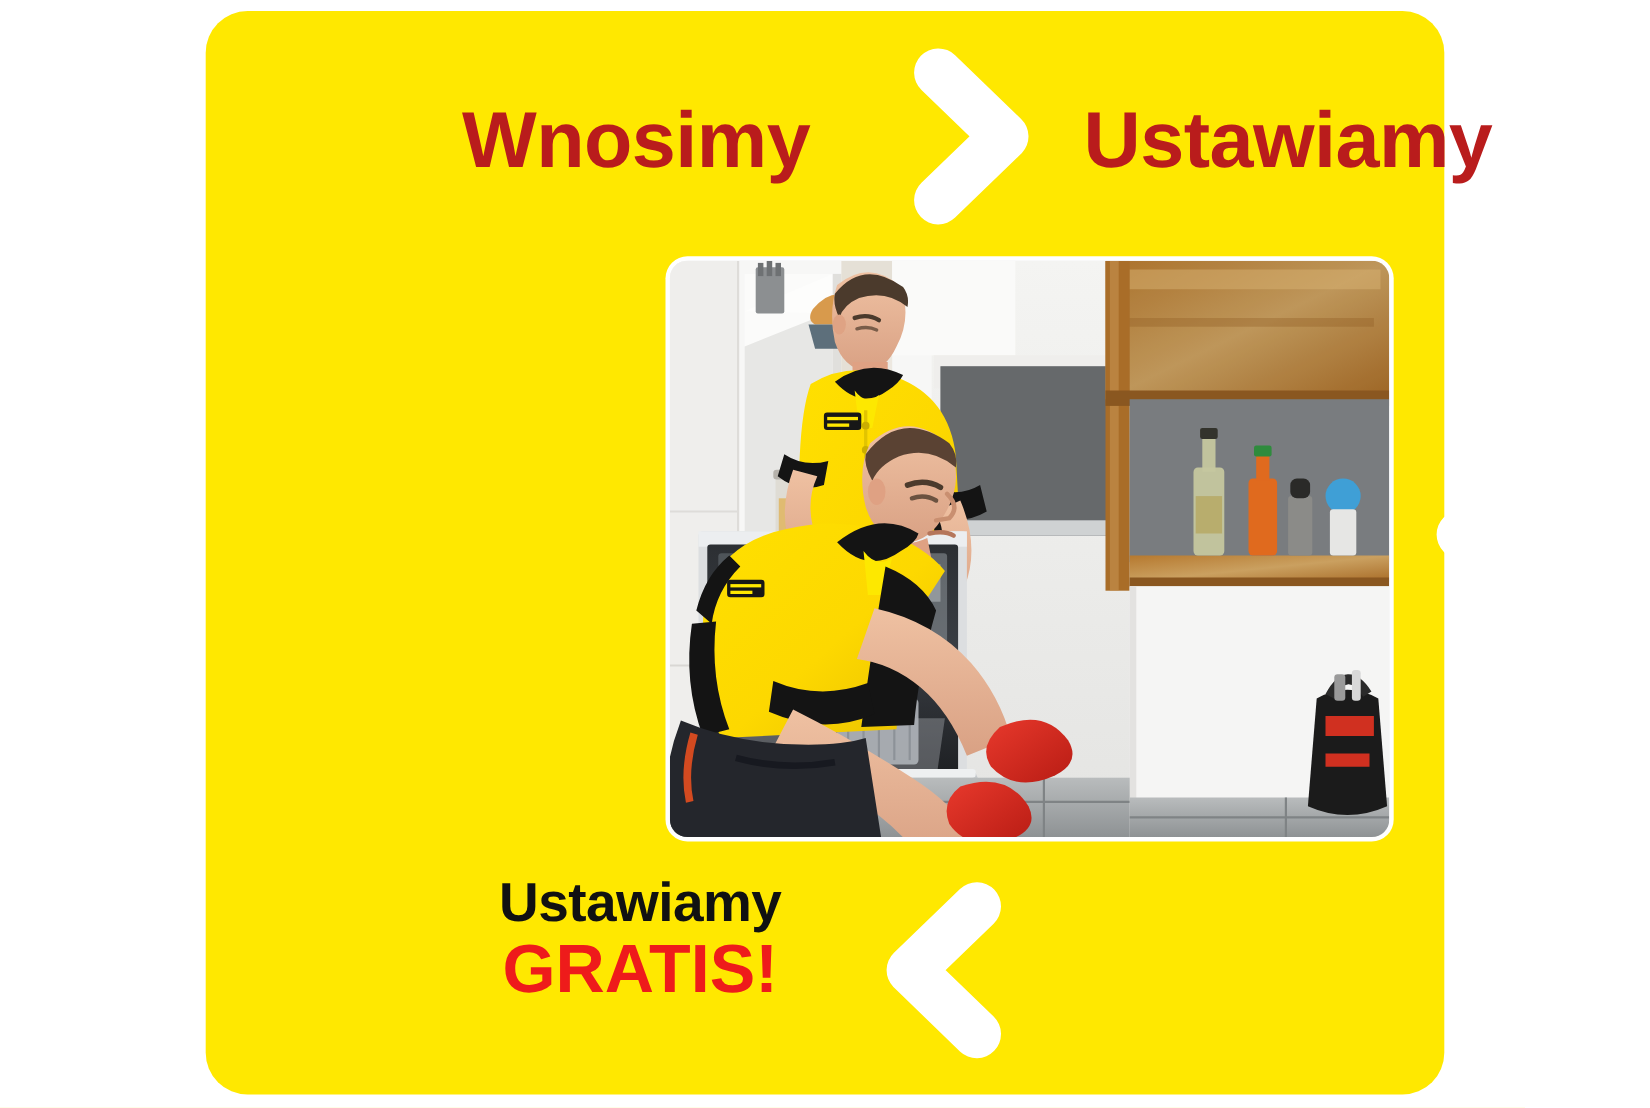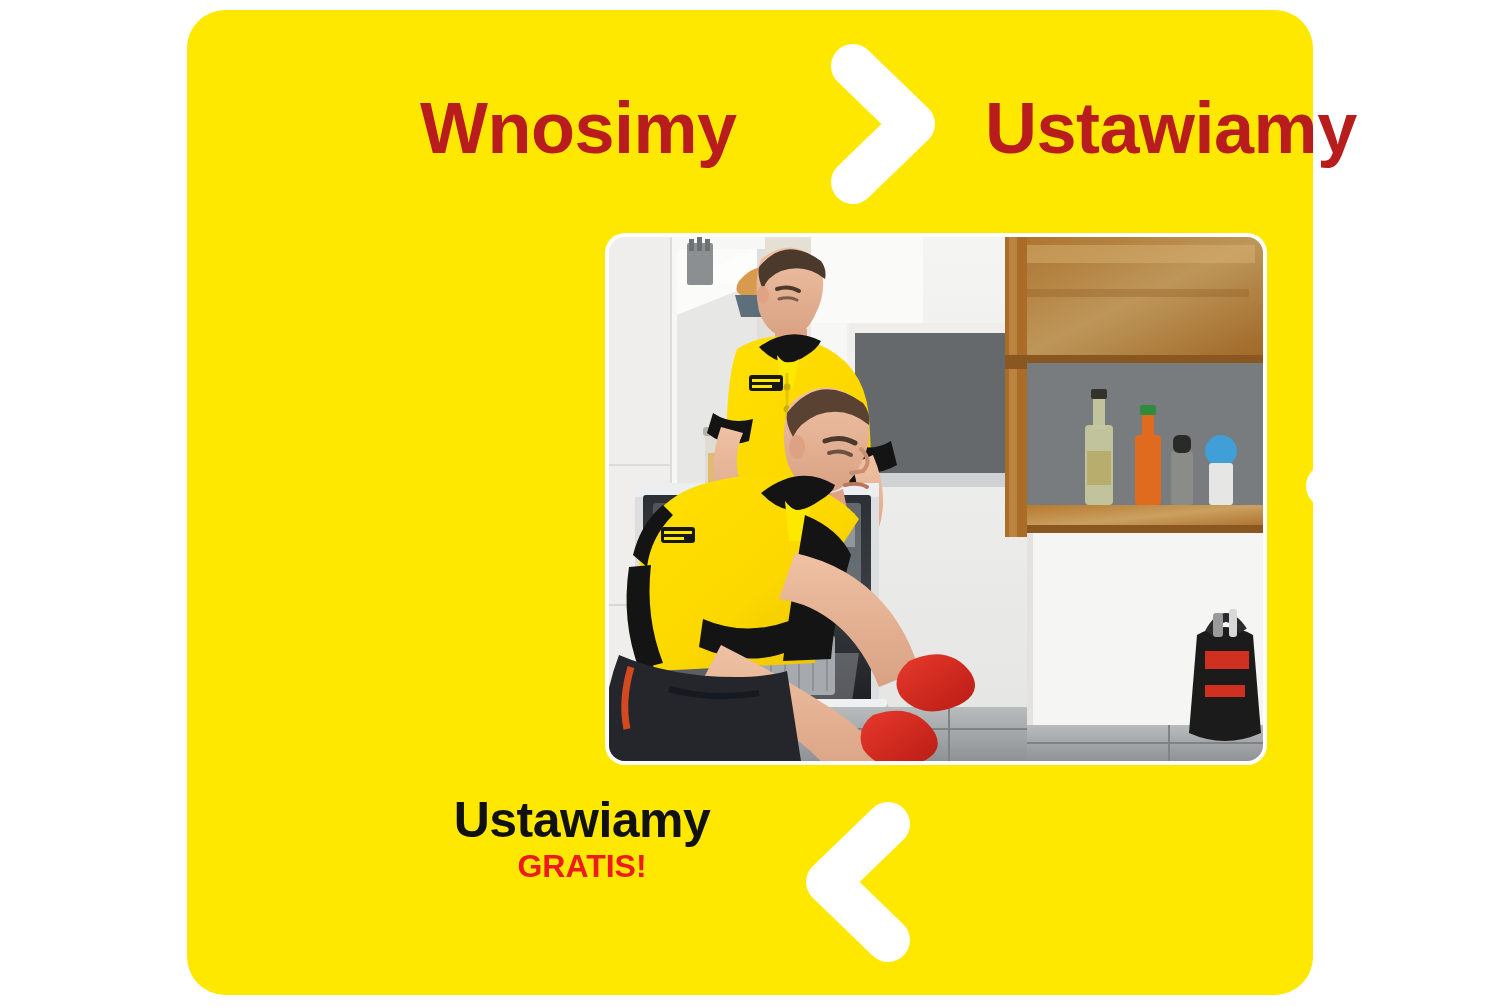--- a/index.html
+++ b/index.html
@@ -30,21 +30,21 @@
   #bottom-left-text{
     position:absolute;left:190px;top:785px;width:410px;
     text-align:center;line-height:1.02;
   }
   #bottom-left-text .l1,
   #bottom-left-text .l2{
     display:block;color:#111111;font-weight:700;font-size:50px;
     letter-spacing:-0.5px;
   }
   #bottom-left-text .l3{
-    display:block;color:#EE1B1B;font-weight:700;font-size:32px;
+    display:block;color:#EE1B1B;font-weight:700;font-size:62px;
     letter-spacing:0px;margin-top:4px;
   }
 
   
   .chevron{position:absolute;}
   .chevron svg{display:block;width:100%;height:100%;}
   #chevron-right{left:640px;top:30px;width:112px;height:168px;}
   #chevron-down{left:1115px;top:450px;width:168px;height:112px;}
   #chevron-left{left:615px;top:788px;width:112px;height:168px;}
 

